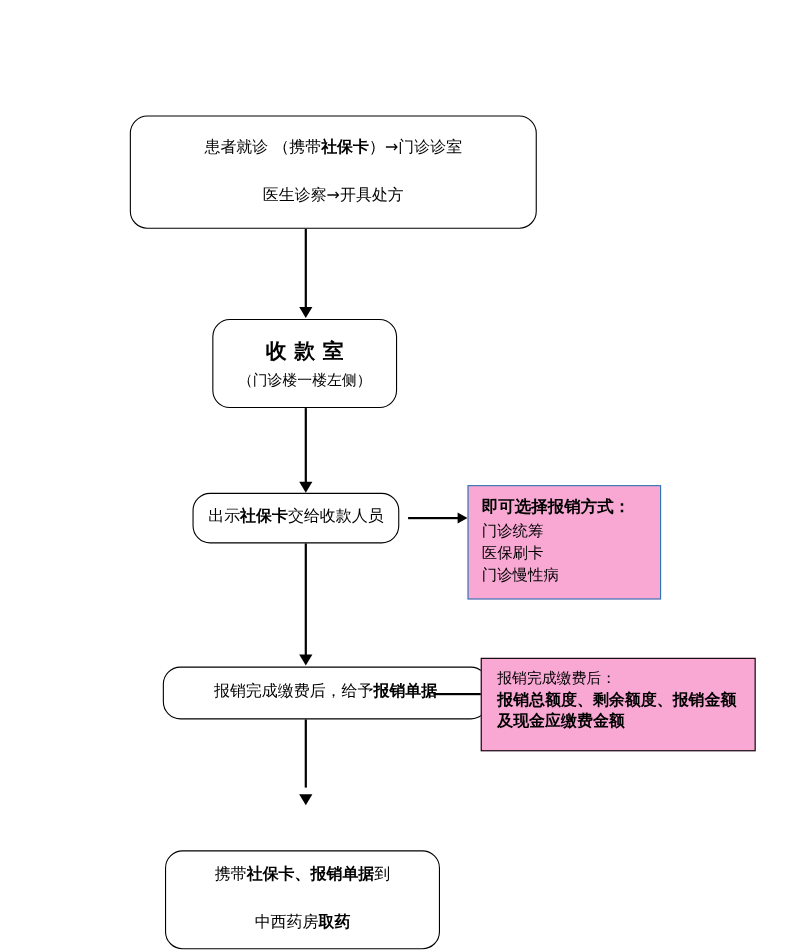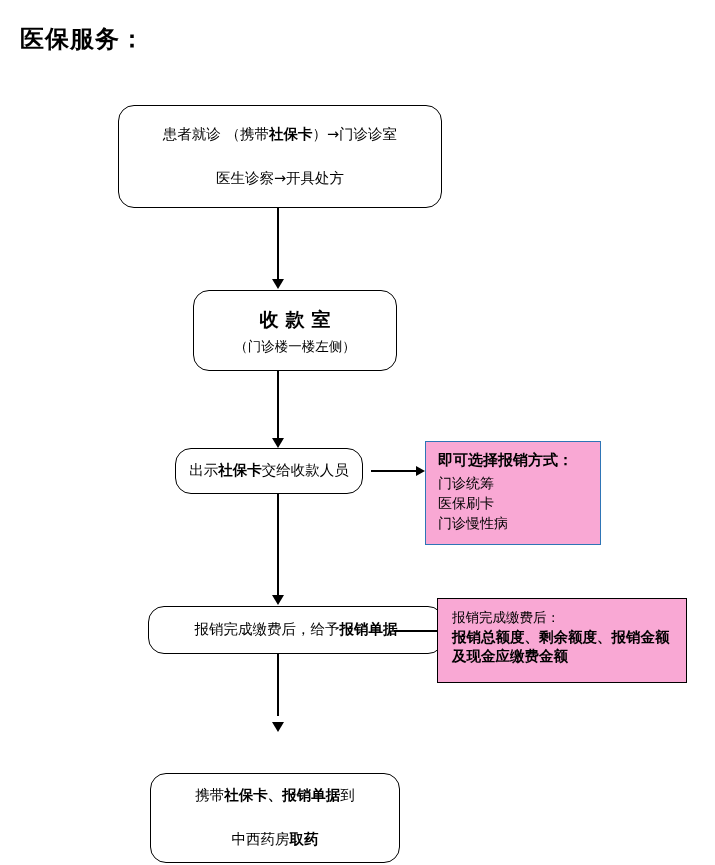--- a/index.html
+++ b/index.html
@@ -58,27 +58,27 @@
     margin-top: 22px;
   }
   b, .b {
     font-weight: bold;
   }
 
   
   #node-visit {
     left: 118px;
     top: 105px;
-    width: 324px;
+    width: 370px;
     height: 103px;
   }
   #node-cashier {
     left: 193px;
     top: 290px;
-    width: 204px;
+    width: 168px;
     height: 81px;
     justify-content: center;
   }
   #node-cashier .headline {
     font-family: "DejaVu Serif", "Liberation Serif", serif;
     font-size: 19px;
     font-weight: bold;
     letter-spacing: 7px;
     padding-left: 7px;
     display: block;
@@ -181,21 +181,20 @@
     border-top: 5px solid transparent;
     border-bottom: 5px solid transparent;
     border-left: 9px solid #000000;
   }
 </style>
 </head>
 <body>
 
 <div id="canvas">
 
-  <div class="page-title">医保服务：</div>
 
   <div class="node rounded" id="node-visit">
     <span class="line"><span>患者就诊 （携带</span><b>社保卡</b><span>）→门诊诊室</span></span>
     <span class="line gap-top">医生诊察→开具处方</span>
   </div>
 
   <div class="conn v" style="left:277px; top:208px; height:72px;"></div>
   <div class="arrowhead-down" style="left:272px; top:279px;"></div>
 
   <div class="node rounded" id="node-cashier">

